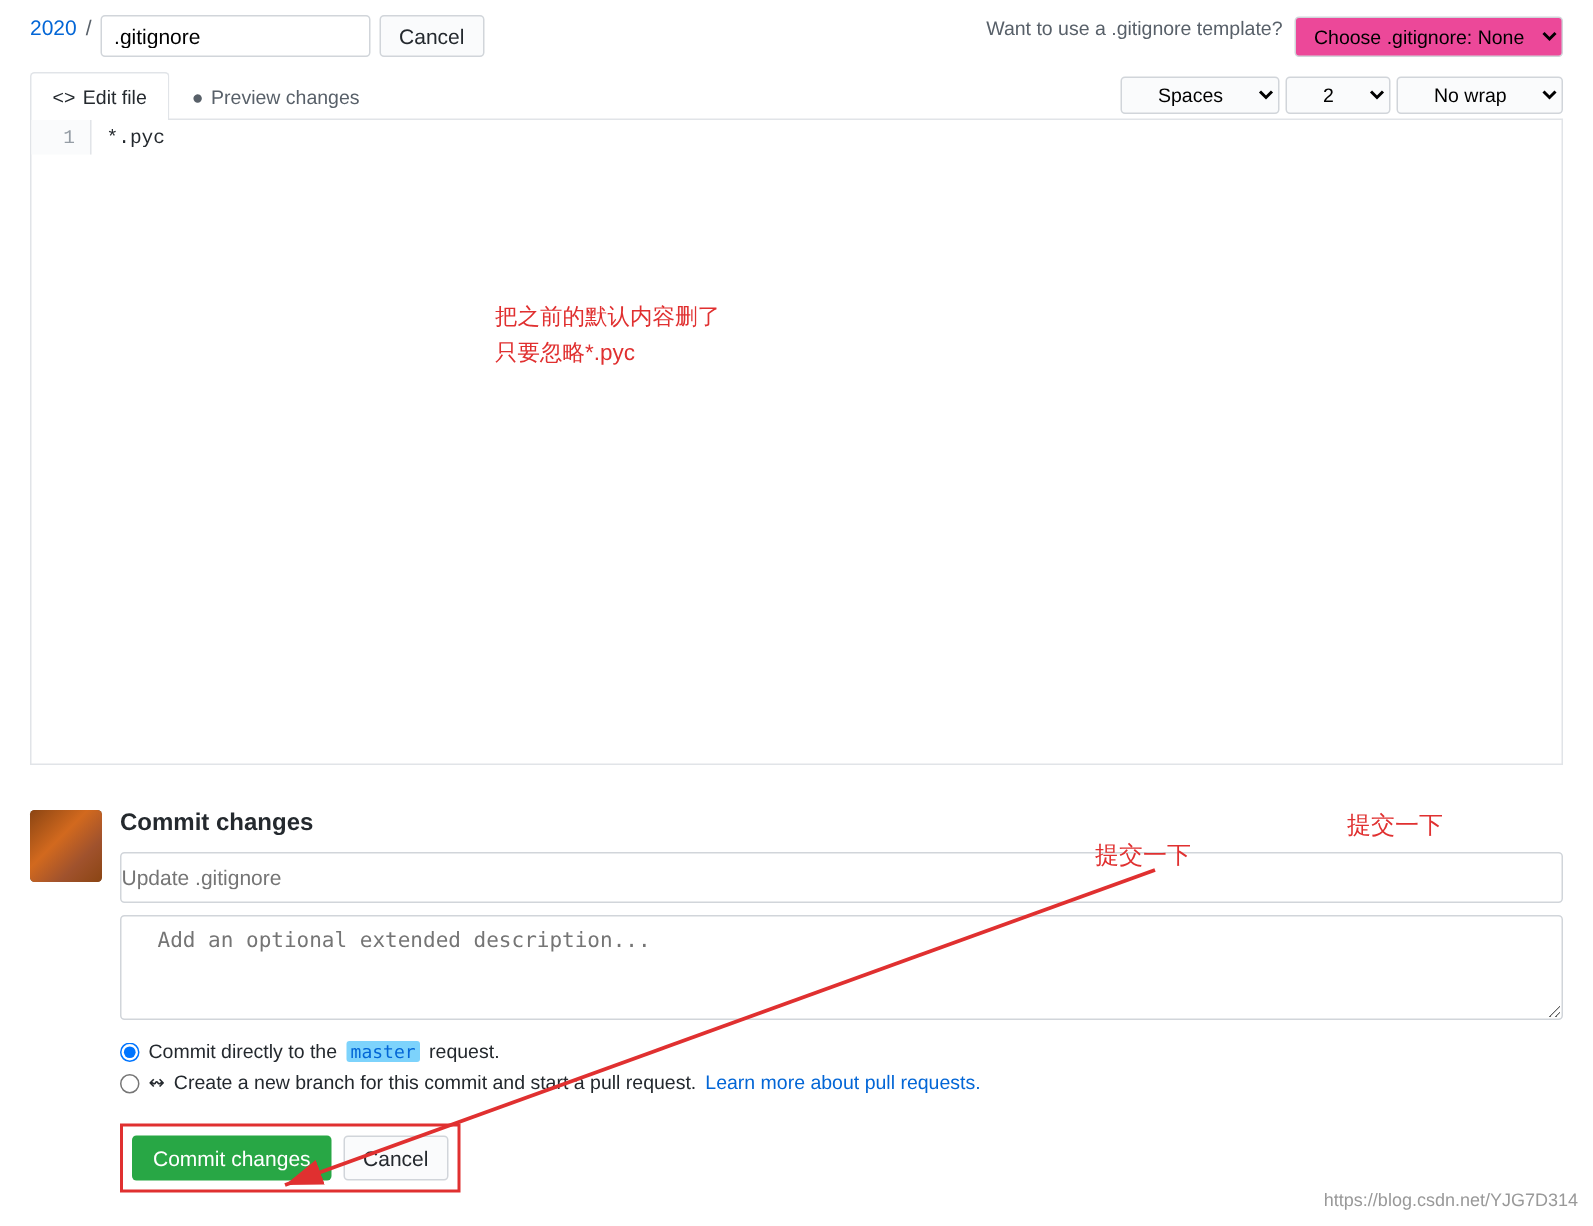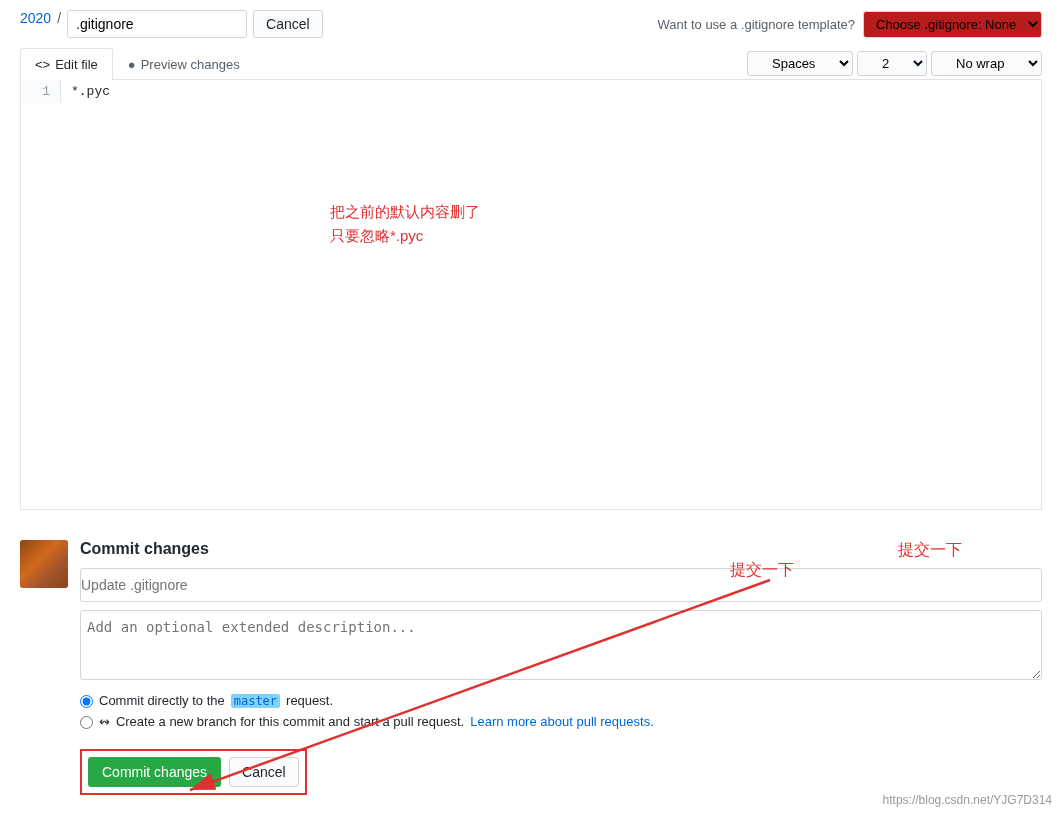--- a/index.html
+++ b/index.html
@@ -50,30 +50,29 @@
       border: 1px solid #d1d5da;
       background: #fafbfc;
       color: #24292e;
       padding: 5px 12px;
       border-radius: 3px;
       cursor: pointer;
       font-size: 14px;
     }
     .top-bar-right {
       display: flex;
-      align-items: center;
       gap: 8px;
     }
     .gitignore-label {
       color: #586069;
       font-size: 13px;
     }
     .gitignore-select {
       border: 1px solid #d1d5da;
-      background: #b91c1c;
+      background: #ec4899;
       border-radius: 3px;
       padding: 4px 8px;
       font-size: 13px;
       cursor: pointer;
     }
 
     
     .editor-tabs {
       display: flex;
       align-items: center;
@@ -185,21 +184,21 @@
       padding: 8px 0;
       font-size: 14px;
       color: #586069;
       margin-bottom: 8px;
       outline: none;
     }
     .commit-textarea {
       width: 100%;
       border: 1px solid #d1d5da;
       border-radius: 3px;
-      padding: 8px 6px;
+      padding: 8px 24px;
       font-size: 14px;
       color: #586069;
       height: 70px;
       resize: vertical;
       outline: none;
     }
     .commit-options {
       margin-top: 10px;
       margin-bottom: 12px;
     }

